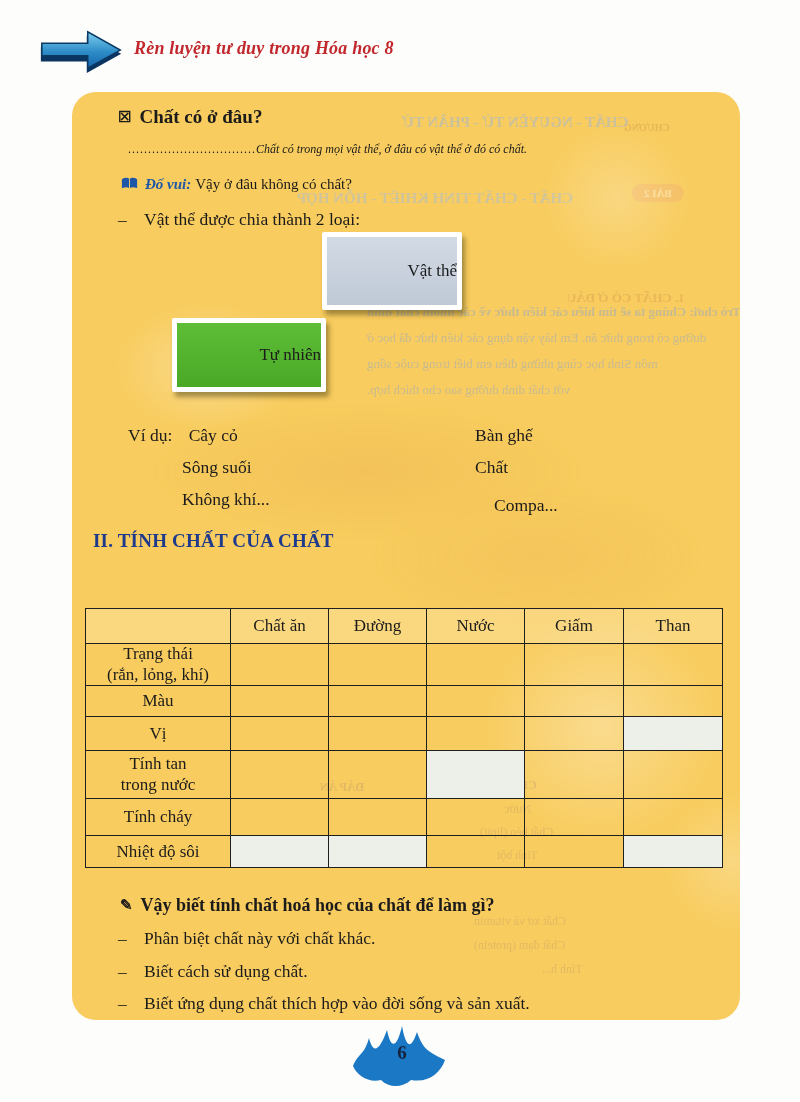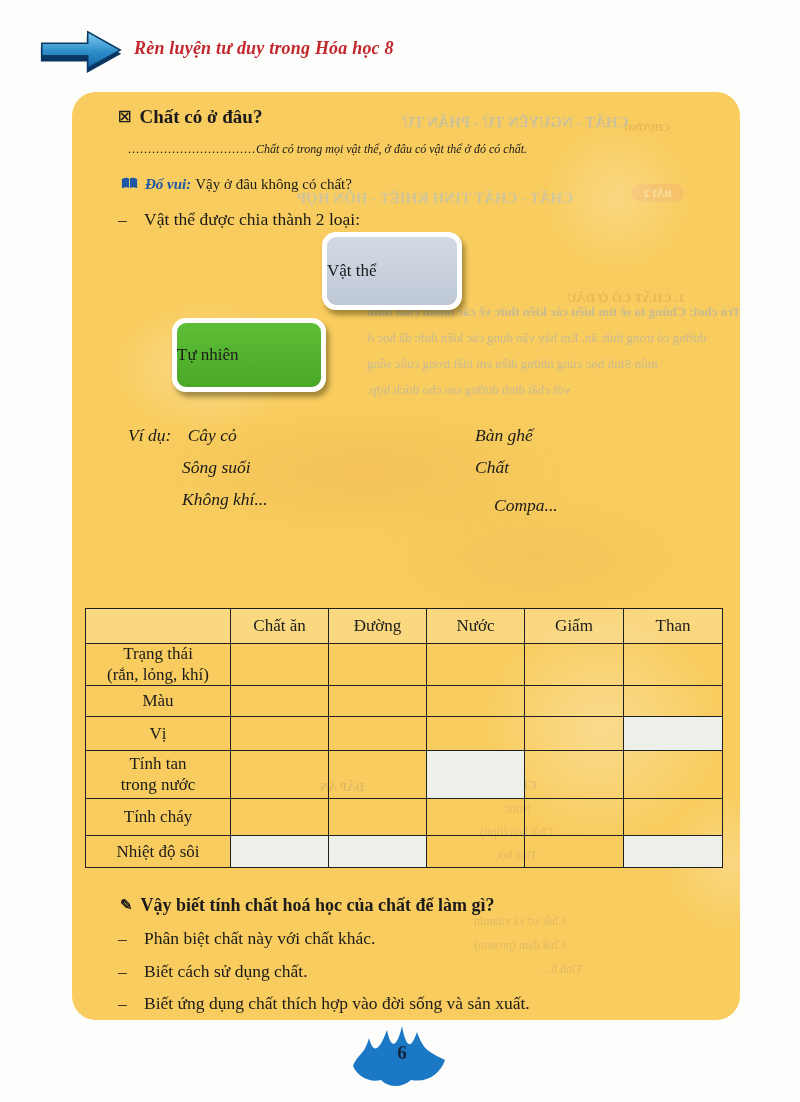--- a/index.html
+++ b/index.html
@@ -30,27 +30,27 @@
   .h-line{font-size:19px;font-weight:bold;}
   .pen{font-size:15px;display:inline-block;margin-right:8px;position:relative;top:-1px;}
   .answer{left:56px;top:50px;width:606px;font-size:12px;white-space:nowrap;}
   .answer .dots{font-style:normal;letter-spacing:1px;}
   .answer .ital{font-style:italic;}
   .quiz{left:48px;top:84px;font-size:15px;}
   .quiz .lbl{color:#1e56a8;font-weight:bold;font-style:italic;margin:0 4px 0 6px;}
   .dash-line{font-size:17.5px;}
   .dash{display:inline-block;width:26px;}
   
-  .node{position:absolute;display:flex;align-items:center;justify-content:flex-start;
-        border:5px solid #ffffff;border-radius:14px;font-size:17px;
+  .node{position:absolute;display:flex;align-items:center;justify-content:flex-end;
+        border:5px solid #ffffff;border-radius:2px;font-size:17px;
         box-shadow:3px 5px 5px rgba(60,50,10,.45);}
   .node-root{left:250px;top:140px;width:130px;height:68px;background:linear-gradient(#d2dae4,#bfc9d6);}
   .node-left{left:100px;top:226px;width:144px;height:64px;background:linear-gradient(#5fbe37,#49a826);}
   .node-right{left:400px;top:226px;width:146px;height:64px;background:linear-gradient(#f4ab72,#ec9a55);}
-  .ex{font-size:17.5px;font-style:italic;}
+  .ex{font-size:17.5px;}
   .sec-title{left:21px;top:438px;font-size:19px;font-weight:bold;color:#1e3a8c;letter-spacing:.2px;}
   
   table.props{position:absolute;left:13px;top:516px;border-collapse:collapse;table-layout:fixed;}
   table.props th, table.props td{border:1.7px solid #1f1f1f;font-weight:normal;
         font-size:17px;text-align:center;padding:0 4px;}
   table.props thead tr{height:35px;}
   table.props thead th{background:rgba(255,250,230,.25);}
   table.props .row-label{white-space:pre-line;line-height:1.22;}
   tr.r0{height:36px;} tr.r1{height:31px;} tr.r2{height:34px;}
   tr.r3{height:48px;} tr.r4{height:37px;} tr.r5{height:32px;}
@@ -134,20 +134,21 @@
     <div class="abs ex" style="left:56px;top:333px;">
       <span>Ví dụ:</span>
       <span style="margin-left:12px;">Cây cỏ</span>
     </div>
     <div class="abs ex" style="left:110px;top:365px;">Sông suối</div>
     <div class="abs ex" style="left:110px;top:397px;">Không khí...</div>
     <div class="abs ex" style="left:403px;top:333px;">Bàn ghế</div>
     <div class="abs ex" style="left:403px;top:365px;">Chất</div>
     <div class="abs ex" style="left:422px;top:397px;margin-top:6px;">Compa...</div>
 
+    <div class="abs sec-title">II. TÍNH CHẤT CỦA CHẤT</div>
 
 
     <table class="props">
       <colgroup>
         <col style="width:145px">
           <col style="width:98px">
           <col style="width:98px">
         <col style="width:98px">
           <col style="width:99px">
           <col style="width:99px">

